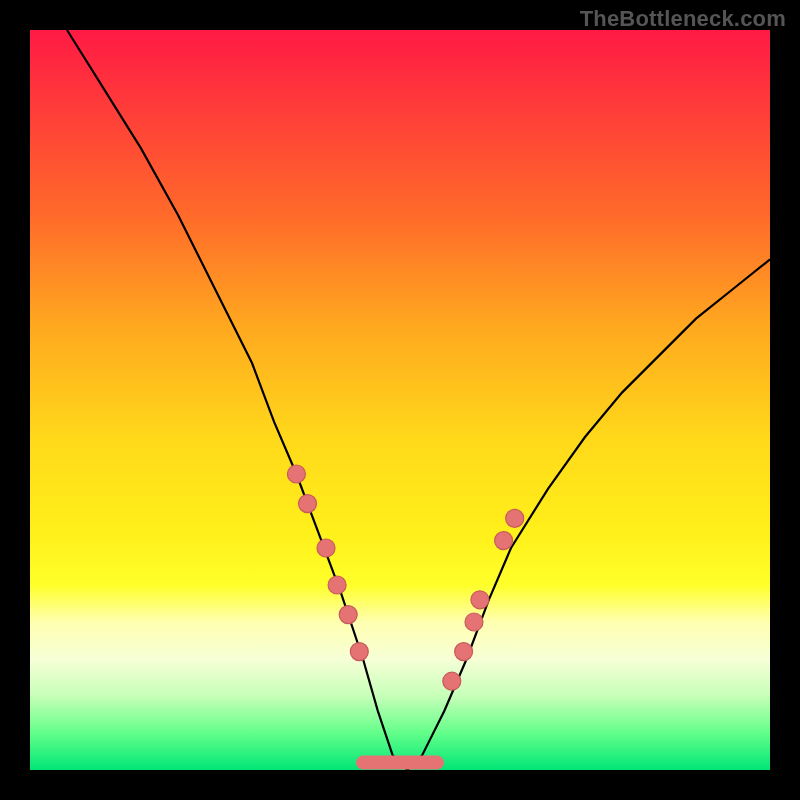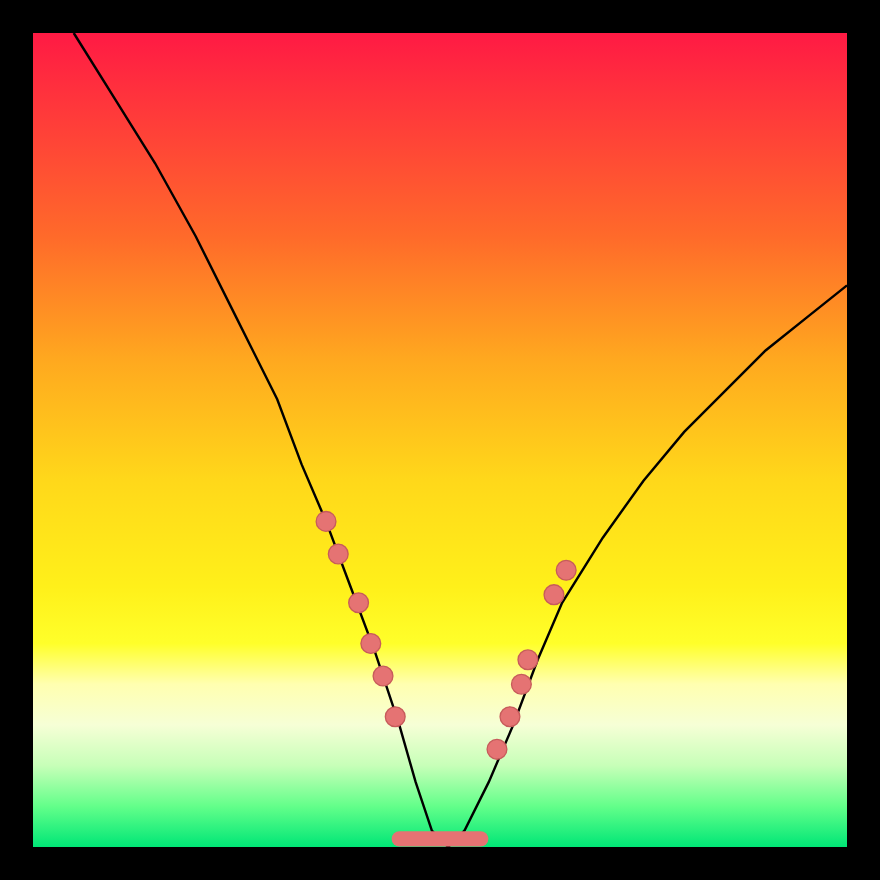--- a/index.html
+++ b/index.html
@@ -70,20 +70,21 @@
     fill: none;
     stroke: #e57373;
     stroke-width: 14;
     stroke-linecap: round;
   }
 </style>
 </head>
 <body>
 
 <div class="frame">
+  <div class="watermark">TheBottleneck.com</div>
   <div class="plot">
     <svg class="curve" viewBox="0 0 740 740">
       <path class="line" id="curve-path" d="M 37.0 0.0 L 74.0 59.2 L 111.0 118.4 L 148.0 185.0 L 185.0 259.0 L 222.0 333.0 L 244.2 392.2 L 266.4 444.0 L 288.6 503.2 L 310.8 562.4 L 333.0 629.0 L 347.8 680.8 L 362.6 725.2 L 377.4 740.0 L 392.2 725.2 L 414.4 680.8 L 436.6 629.0 L 458.8 569.8 L 481.0 518.0 L 518.0 458.8 L 555.0 407.0 L 592.0 362.6 L 629.0 325.6 L 666.0 288.6 L 703.0 259.0 L 740.0 229.4"></path>
       <path class="floor" id="floor-path" d="M 333.0 732.6 L 407.0 732.6"></path>
       <g id="markers">
           <circle class="marker" cx="266.4" cy="444.0" r="9"></circle>
           <circle class="marker" cx="277.5" cy="473.6" r="9"></circle>
           <circle class="marker" cx="296.0" cy="518.0" r="9"></circle>
           <circle class="marker" cx="307.1" cy="555.0" r="9"></circle>
           <circle class="marker" cx="318.2" cy="584.6" r="9"></circle>

